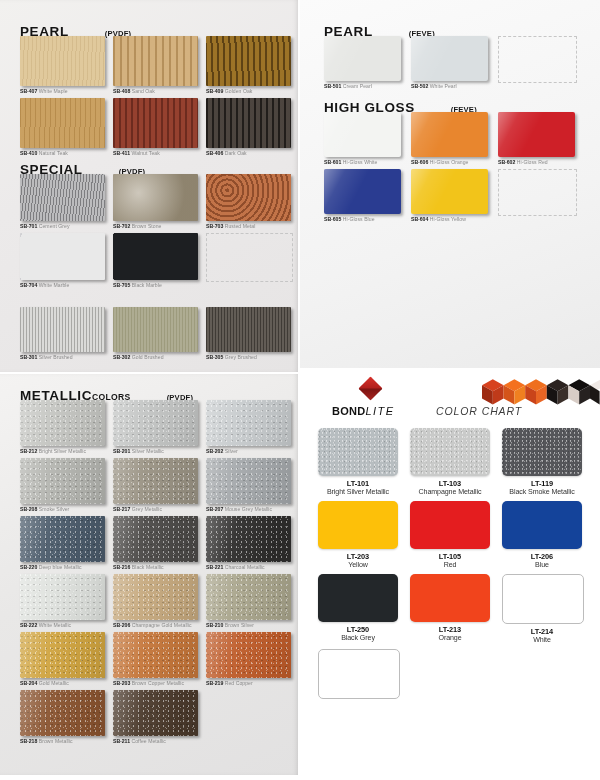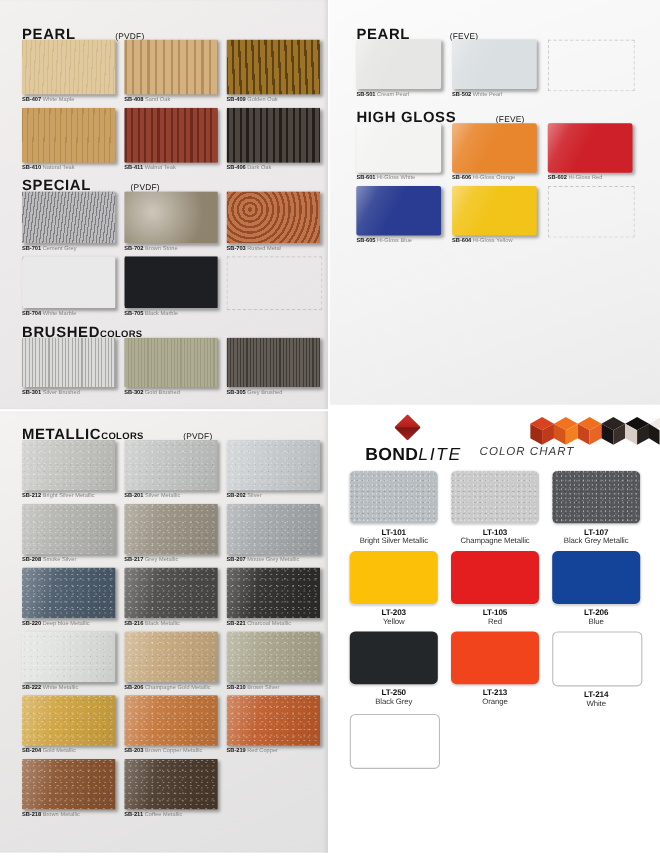--- a/index.html
+++ b/index.html
@@ -20,21 +20,21 @@
                    background:linear-gradient(160deg,#fbfbfb 0%,#f3f3f3 60%,#ebebeb 100%);}
   #panel-metallic {left:0;   top:374px;width:298px;height:401px;
                    background:linear-gradient(155deg,#f4f3f2 0%,#e9e8e7 45%,#e2e1e1 100%);
                    box-shadow:inset -3px 0 6px -4px rgba(0,0,0,.22);}
   #panel-bondlite {left:300px;top:370px;width:300px;height:410px;
                    background:#ffffff;}
 
   
   .sec-head{font-weight:bold;letter-spacing:.2px;color:#141414;white-space:nowrap;}
   .sec-head .main{font-size:13.5px;letter-spacing:.6px;}
-  .sec-head .sub{font-size:7.6px;font-weight:normal;letter-spacing:.2px;padding-left:36px;}
+  .sec-head .sub{font-size:7.6px;font-weight:bold;letter-spacing:.2px;padding-left:36px;}
   .sec-head .sub2{font-size:8.6px;font-weight:bold;letter-spacing:.3px;}
 
   
   .grid{position:absolute;display:grid;}
   .cell{position:relative;}
   .sw{
     position:relative;
     border-radius:1px;
     box-shadow:2px 2px 3px rgba(0,0,0,.33);
   }
@@ -53,21 +53,21 @@
     margin-top:2px;font-size:5.1px;color:#8a8a8a;white-space:nowrap;line-height:7px;
     letter-spacing:.05px;
   }
   .cap b{color:#1d1d1d;font-size:5.2px;letter-spacing:-.05px;}
 
   
   #bl-logo{position:absolute;}
   .bl-diamond{position:absolute;width:17px;height:17px;transform:rotate(45deg);
     background:linear-gradient(135deg,#d8312a 0%,#b11f1c 48%,#7d1412 52%,#a82320 100%);
     border-radius:1px;}
-  .bl-word{position:absolute;font-size:16px;font-weight:bold;letter-spacing:.3px;color:#111;white-space:nowrap;}
+  .bl-word{position:absolute;font-size:11px;font-weight:bold;letter-spacing:.3px;color:#111;white-space:nowrap;}
   .bl-word i{font-style:italic;font-weight:normal;letter-spacing:1.4px;}
   #bl-chart-title{position:absolute;font-size:10.5px;font-style:italic;color:#3b3b3b;letter-spacing:.9px;white-space:nowrap;}
   #bl-deco{position:absolute;}
   .lt-sw{border-radius:5px;box-shadow:0 1px 2px rgba(0,0,0,.18);}
   .lt-sw.outline{border:1px solid #bcbcbc;box-shadow:none;}
   .lt-code{text-align:center;font-size:7.4px;font-weight:bold;color:#111;margin-top:3px;line-height:9px;letter-spacing:-.1px;}
   .lt-name{text-align:center;font-size:7.1px;color:#333;line-height:9px;letter-spacing:-.1px;}
 </style>
 </head>
 <body>
@@ -127,23 +127,20 @@
       <div class="cell">
         <div class="sw" style="width: 85px; height: 47px; background: linear-gradient(118deg, rgba(235, 235, 235, 0.8) 0px, rgba(235, 235, 235, 0.8) 1px, rgba(0, 0, 0, 0) 1px, rgba(0, 0, 0, 0) 16px), linear-gradient(52deg, rgba(225, 225, 225, 0.7) 0px, rgba(225, 225, 225, 0.7) 1px, rgba(0, 0, 0, 0) 1px, rgba(0, 0, 0, 0) 22px) rgb(29, 31, 34);"></div>
         <div class="cap"><b>SB-705</b><span> Black Marble</span></div>
       </div>
       <div class="cell">
         <div class="sw empty" style="width: 85px; height: 47px;"></div>
         <div class="cap">&nbsp;</div>
       </div>
     </div>
 
-  <div class="sec-head" style="position:absolute;left:20px;top:293px;">
-    <span class="main">BRUSHED</span><span class="sub2">COLORS</span>
-  </div>
   <div class="grid" id="grid-brushed" style="left:20px;top:307px;grid-template-columns:repeat(3,88px);column-gap:5px;row-gap:3px;">
       <div class="cell">
         <div class="sw" style="width: 85px; height: 45px; background: repeating-linear-gradient(90deg, rgba(120, 120, 120, 0.3) 0px, rgba(120, 120, 120, 0.3) 1px, rgba(255, 255, 255, 0.45) 1px, rgba(255, 255, 255, 0.45) 3px) rgb(189, 189, 185);"></div>
         <div class="cap"><b>SB-301</b><span> Silver Brushed</span></div>
       </div>
       <div class="cell">
         <div class="sw" style="width: 85px; height: 45px; background: repeating-linear-gradient(90deg, rgba(120, 118, 90, 0.14) 0px, rgba(120, 118, 90, 0.14) 1px, rgba(255, 255, 255, 0.12) 1px, rgba(255, 255, 255, 0.12) 3px) rgb(163, 161, 131);"></div>
         <div class="cap"><b>SB-302</b><span> Gold Brushed</span></div>
       </div>
       <div class="cell">
@@ -319,22 +316,22 @@
         <div class="lt-code">LT-101</div>
         <div class="lt-name">Bright Silver Metallic</div>
       </div>
       <div class="cell">
         <div class="lt-sw" style="width: 80px; height: 48px; background: radial-gradient(circle at 12% 22%, rgba(255, 255, 255, 0.55) 0px, rgba(255, 255, 255, 0.55) 0.6px, rgba(0, 0, 0, 0) 0.7px) 0% 0% / 4px 4px, radial-gradient(circle at 62% 48%, rgba(255, 255, 255, 0.4) 0px, rgba(255, 255, 255, 0.4) 0.6px, rgba(0, 0, 0, 0) 0.7px) 0% 0% / 6px 6px, radial-gradient(circle at 33% 77%, rgba(0, 0, 0, 0.18) 0px, rgba(0, 0, 0, 0.18) 0.6px, rgba(0, 0, 0, 0) 0.7px) 0% 0% / 5px 5px, radial-gradient(circle at 84% 16%, rgba(255, 255, 255, 0.35) 0px, rgba(255, 255, 255, 0.35) 0.6px, rgba(0, 0, 0, 0) 0.7px) 0% 0% / 8px 8px rgb(201, 202, 201);"></div>
         <div class="lt-code">LT-103</div>
         <div class="lt-name">Champagne Metallic</div>
       </div>
       <div class="cell">
         <div class="lt-sw" style="width: 80px; height: 48px; background: radial-gradient(circle at 12% 22%, rgba(255, 255, 255, 0.55) 0px, rgba(255, 255, 255, 0.55) 0.6px, rgba(0, 0, 0, 0) 0.7px) 0% 0% / 4px 4px, radial-gradient(circle at 62% 48%, rgba(255, 255, 255, 0.4) 0px, rgba(255, 255, 255, 0.4) 0.6px, rgba(0, 0, 0, 0) 0.7px) 0% 0% / 6px 6px, radial-gradient(circle at 33% 77%, rgba(0, 0, 0, 0.18) 0px, rgba(0, 0, 0, 0.18) 0.6px, rgba(0, 0, 0, 0) 0.7px) 0% 0% / 5px 5px, radial-gradient(circle at 84% 16%, rgba(255, 255, 255, 0.35) 0px, rgba(255, 255, 255, 0.35) 0.6px, rgba(0, 0, 0, 0) 0.7px) 0% 0% / 8px 8px rgb(85, 86, 90);"></div>
-        <div class="lt-code">LT-107</div>
-        <div class="lt-name">Black Grey Metallic</div>
+        <div class="lt-code">LT-119</div>
+        <div class="lt-name">Black Smoke Metallic</div>
       </div>
       <div class="cell">
         <div class="lt-sw" style="width: 80px; height: 48px; background: rgb(253, 192, 9);"></div>
         <div class="lt-code">LT-203</div>
         <div class="lt-name">Yellow</div>
       </div>
       <div class="cell">
         <div class="lt-sw" style="width: 80px; height: 48px; background: rgb(228, 29, 31);"></div>
         <div class="lt-code">LT-105</div>
         <div class="lt-name">Red</div>

